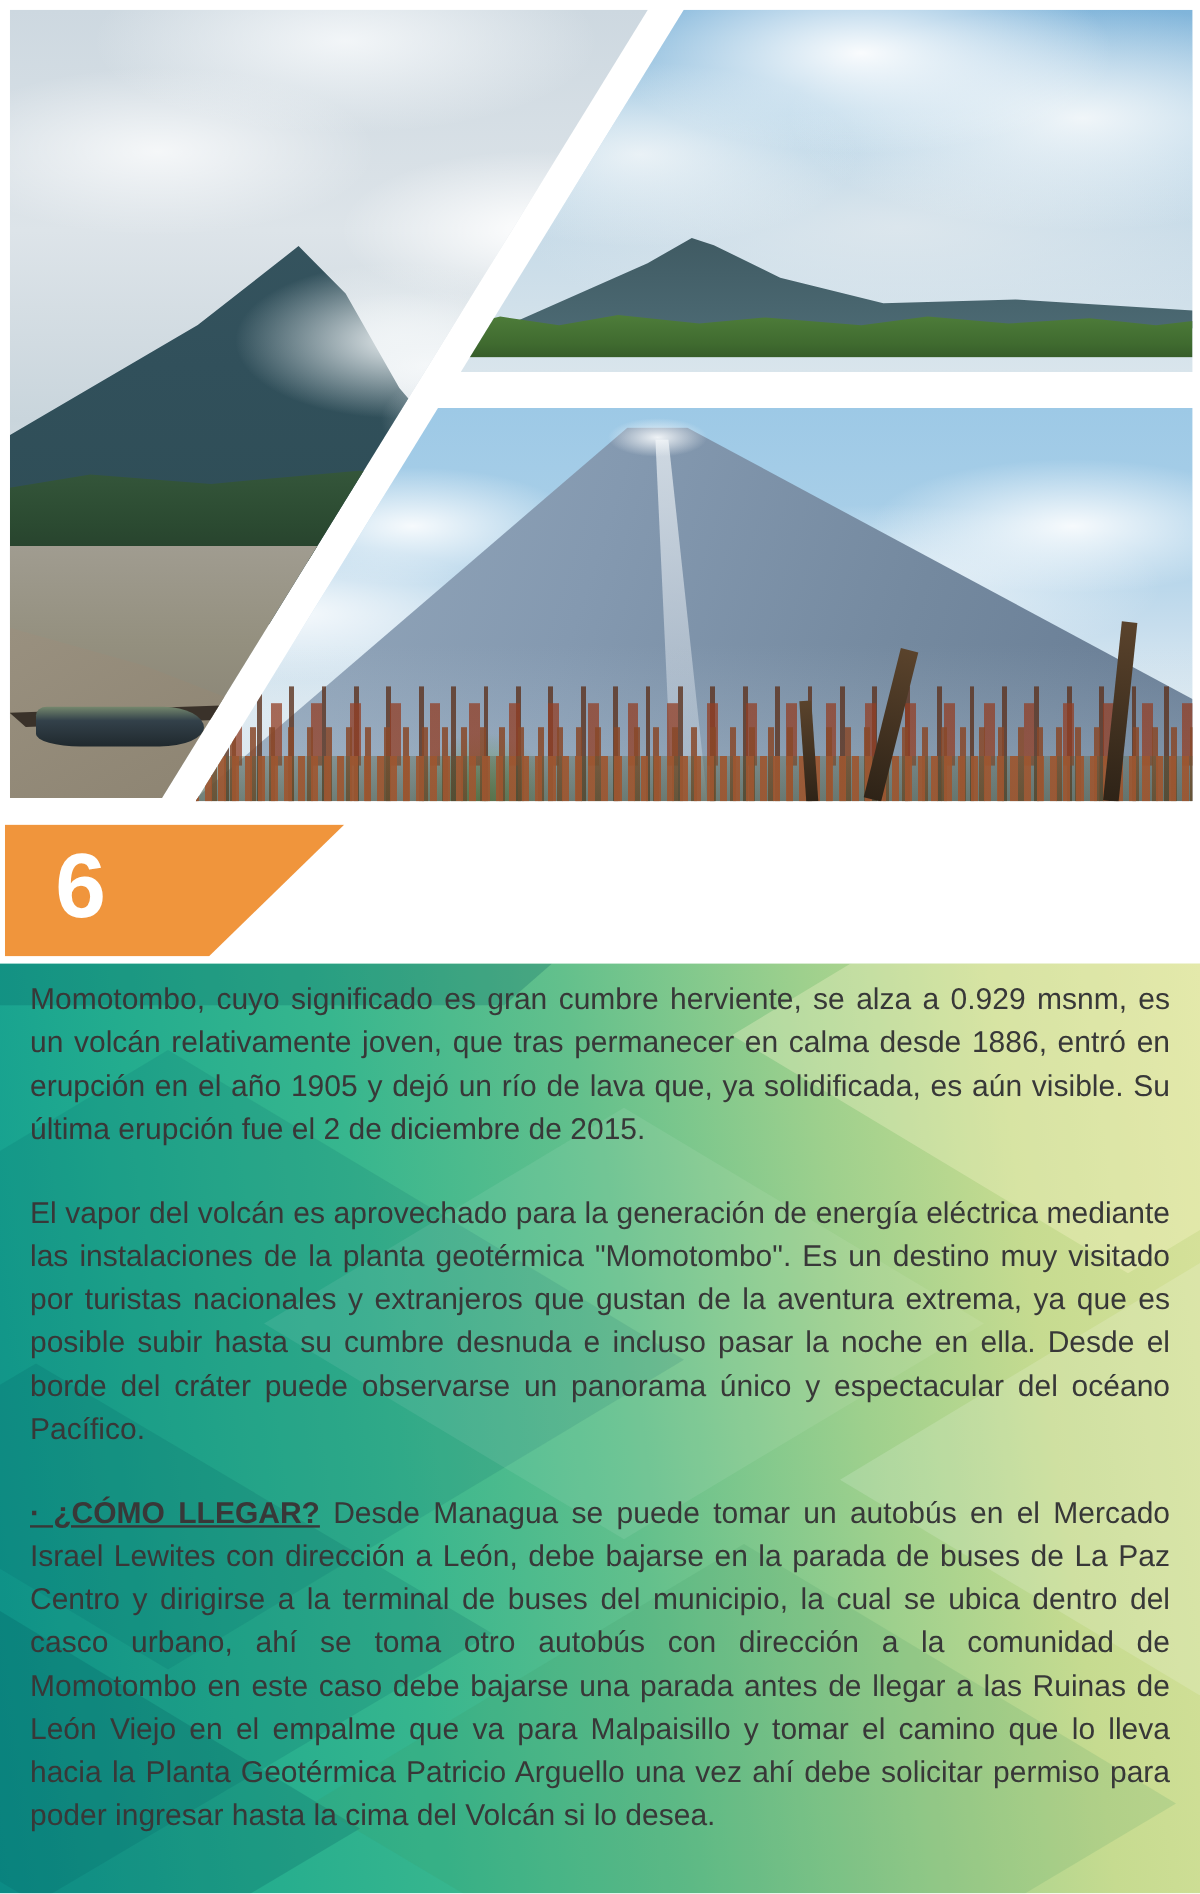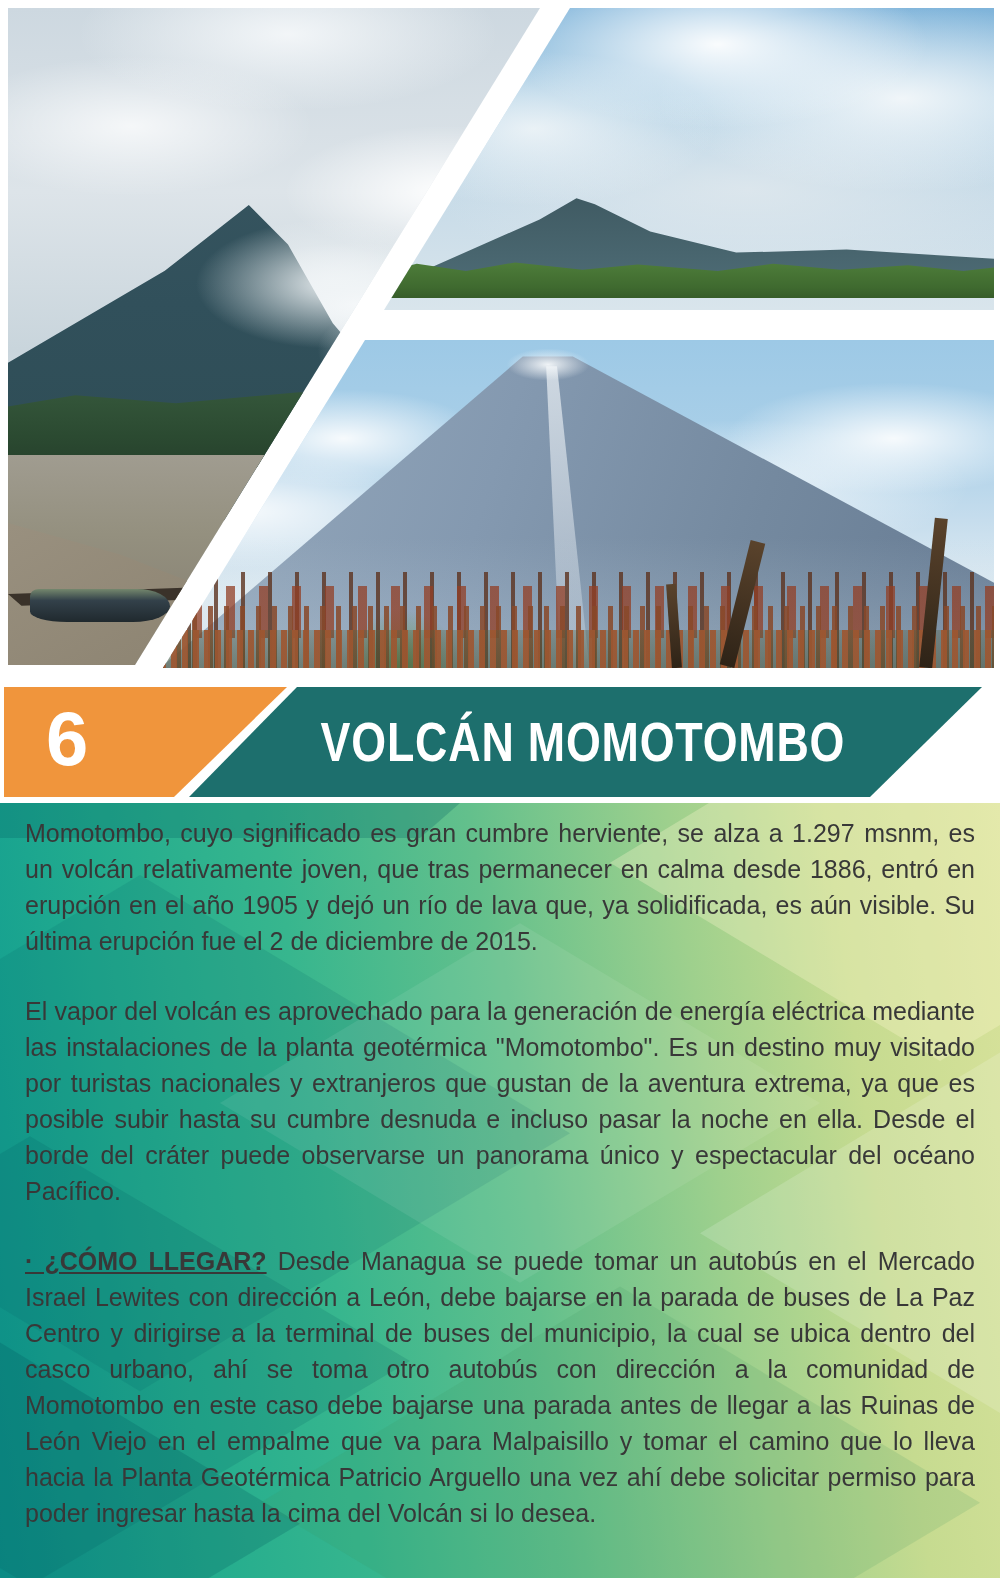--- a/index.html
+++ b/index.html
@@ -161,34 +161,31 @@
     <div class="sorghum-b"></div>
     <div class="sorghum-c"></div>
     <div class="post p1"></div>
     <div class="post p2"></div>
     <div class="post p3"></div>
   </div>
 
   <div class="banner-orange" style="background:#F0953C;">
     <span class="banner-number">6</span>
   </div>
-  <div class="banner-teal" style="background:#1D6F6D;">
-    <h1 class="banner-title"><span class="condensed">VOLCÁN MOMOTOMBO</span></h1>
-  </div>
 
   <div class="backdrop">
     <div class="ov ov1"></div>
     <div class="ov ov2"></div>
     <div class="ov ov3"></div>
     <div class="ov ov4"></div>
     <div class="ov ov5"></div>
     <div class="ov ov6"></div>
     <div class="ov ov7"></div>
     <div class="ov ov8"></div>
   </div>
 
   <div class="content">
-    <p>Momotombo, cuyo significado es gran cumbre herviente, se alza a 1.297 msnm, es un volcán relativamente joven, que tras permanecer en calma desde 1886, entró en erupción en el año 1905 y dejó un río de lava que, ya solidificada, es aún visible. Su última erupción fue el 2 de diciembre de 2015.</p>
+    <p>Momotombo, cuyo significado es gran cumbre herviente, se alza a 0.929 msnm, es un volcán relativamente joven, que tras permanecer en calma desde 1886, entró en erupción en el año 1905 y dejó un río de lava que, ya solidificada, es aún visible. Su última erupción fue el 2 de diciembre de 2015.</p>
     <p>El vapor del volcán es aprovechado para la generación de energía eléctrica mediante las instalaciones de la planta geotérmica "Momotombo". Es un destino muy visitado por turistas nacionales y extranjeros que gustan de la aventura extrema, ya que es posible subir hasta su cumbre desnuda e incluso pasar la noche en ella. Desde el borde del cráter puede observarse un panorama único y espectacular del océano Pacífico.</p>
     <p><strong>· ¿CÓMO LLEGAR?</strong> <span>Desde Managua se puede tomar un autobús en el Mercado Israel Lewites con dirección a León, debe bajarse en la parada de buses de La Paz Centro y dirigirse a la terminal de buses del municipio, la cual se ubica dentro del casco urbano, ahí se toma otro autobús con dirección a la comunidad de Momotombo en este caso debe bajarse una parada antes de llegar a las Ruinas de León Viejo en el empalme que va para Malpaisillo y tomar el camino que lo lleva hacia la Planta Geotérmica Patricio Arguello una vez ahí debe solicitar permiso para poder ingresar hasta la cima del Volcán si lo desea.</span></p>
   </div>
 
 </div>
 
 </body></html>

